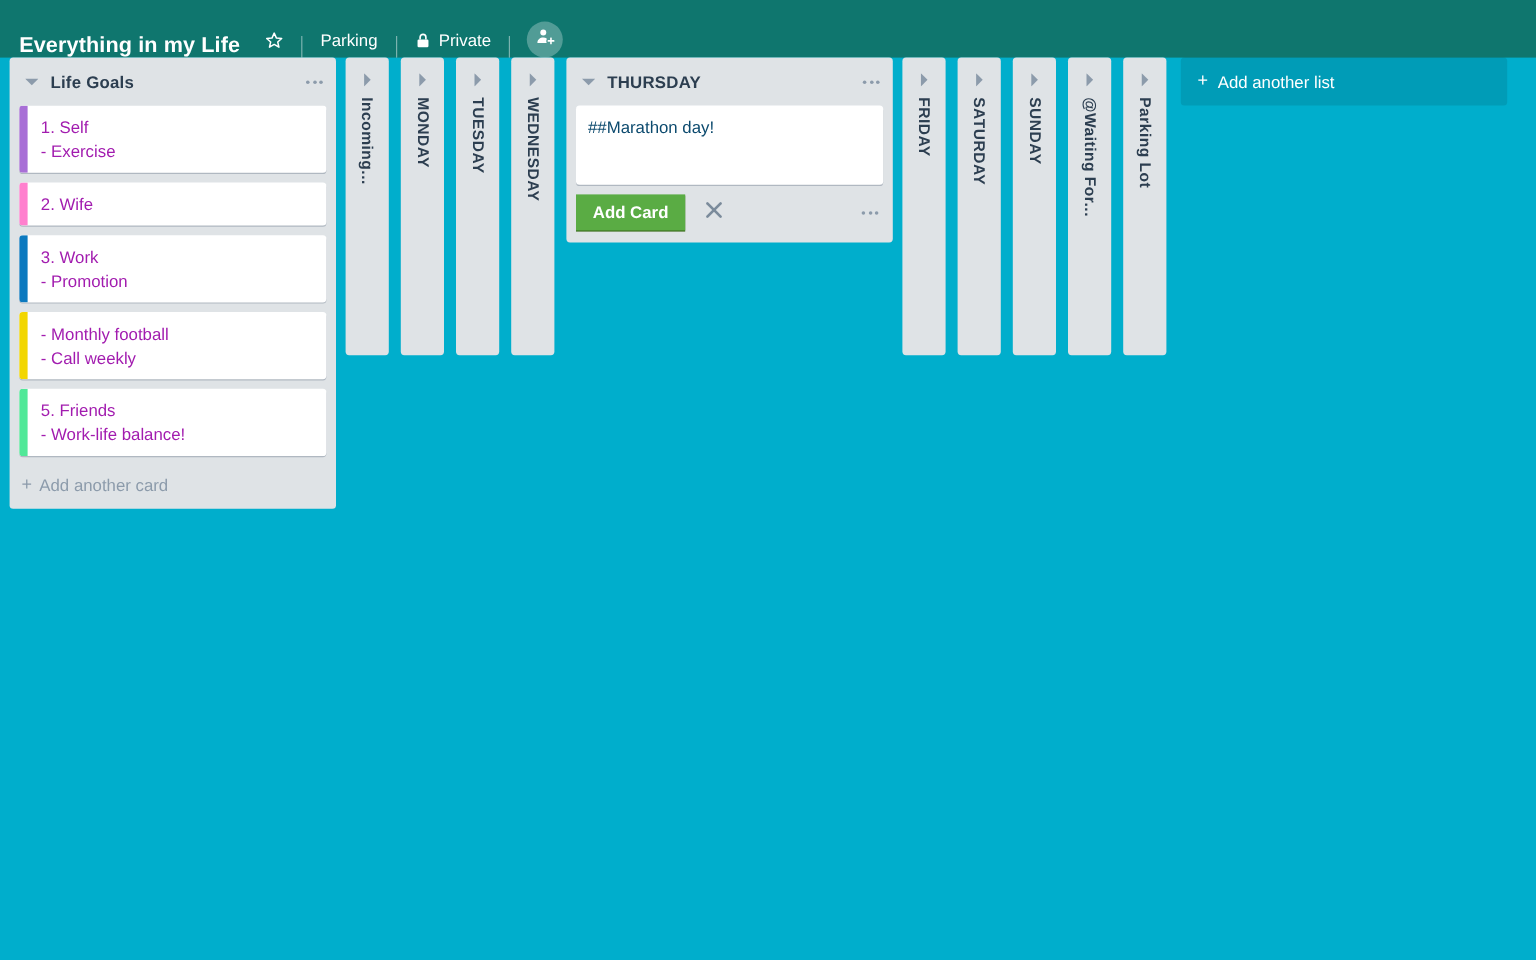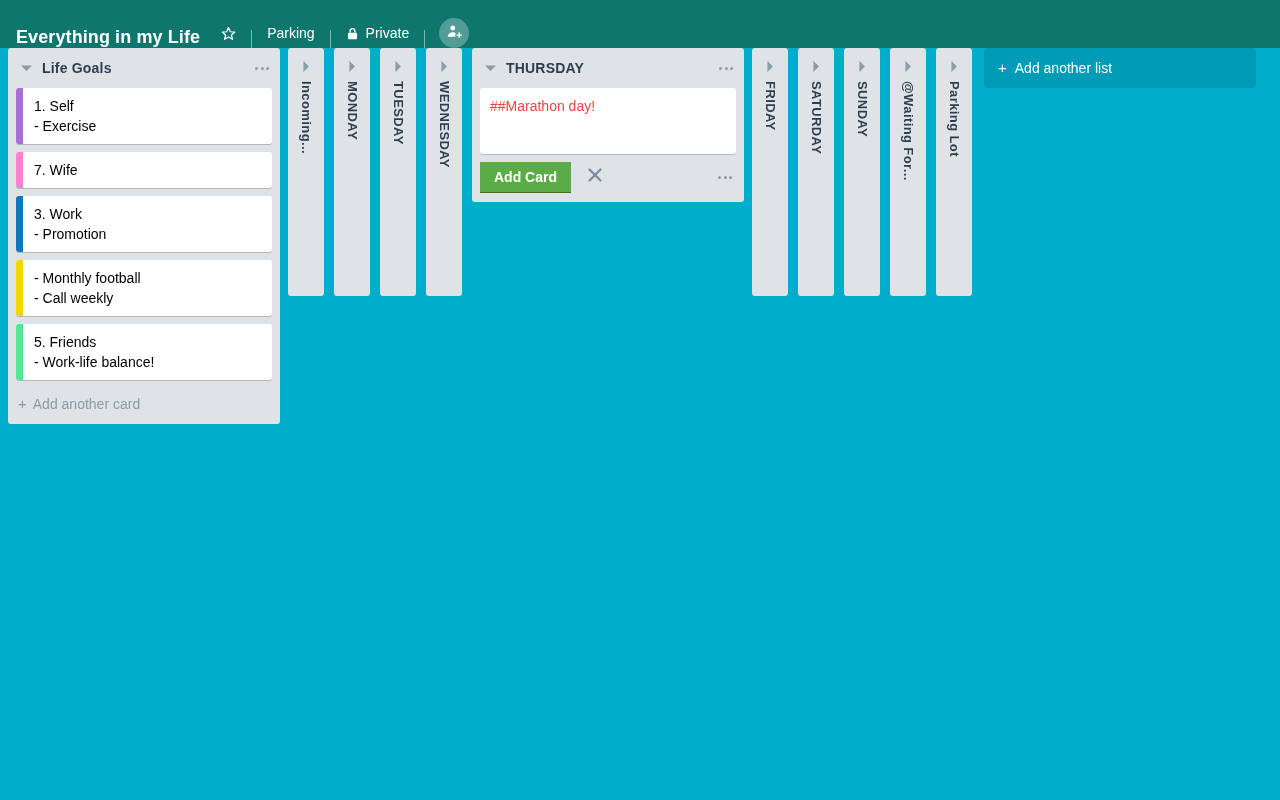--- a/index.html
+++ b/index.html
@@ -126,21 +126,21 @@
     overflow: hidden;
   }
   .card-stripe {
     position: absolute;
     left: 0; top: 0; bottom: 0;
     width: 7px;
   }
   .card-line {
     font-size: 14px;
     line-height: 20px;
-    color: #000000;
+    color: #a21caf;
   }
   .list-footer {
     padding: 8px 10px 12px 10px;
     display: flex;
     align-items: center;
     gap: 6px;
     color: #8c9bab;
     font-size: 14px;
     cursor: pointer;
     flex: 0 0 auto;
@@ -158,21 +158,21 @@
     height: 66px;
     background: #ffffff;
     border: none;
     border-radius: 3px;
     box-shadow: 0 1px 0 rgba(9,30,66,0.22);
     resize: none;
     padding: 8px 10px;
     font-family: "Liberation Sans", sans-serif;
     font-size: 14px;
     line-height: 20px;
-    color: #ef4444;
+    color: #0c4a6e;
     outline: none;
     display: block;
   }
   .composer-controls {
     display: flex;
     align-items: center;
     padding: 8px 0 10px 0;
   }
   #add-card-button {
     background: #5AAC44;
@@ -327,21 +327,21 @@
     <div class="cards-area">
 
       <div class="card">
         <div class="card-stripe" style="background:#A86FD6"></div>
         <div class="card-line">1. Self</div>
         <div class="card-line">- Exercise</div>
       </div>
 
       <div class="card">
         <div class="card-stripe" style="background:#FF80CE"></div>
-        <div class="card-line">7. Wife</div>
+        <div class="card-line">2. Wife</div>
       </div>
 
       <div class="card">
         <div class="card-stripe" style="background:#0B79BF"></div>
         <div class="card-line">3. Work</div>
         <div class="card-line">- Promotion</div>
       </div>
 
       <div class="card">
         <div class="card-stripe" style="background:#F2D600"></div>

